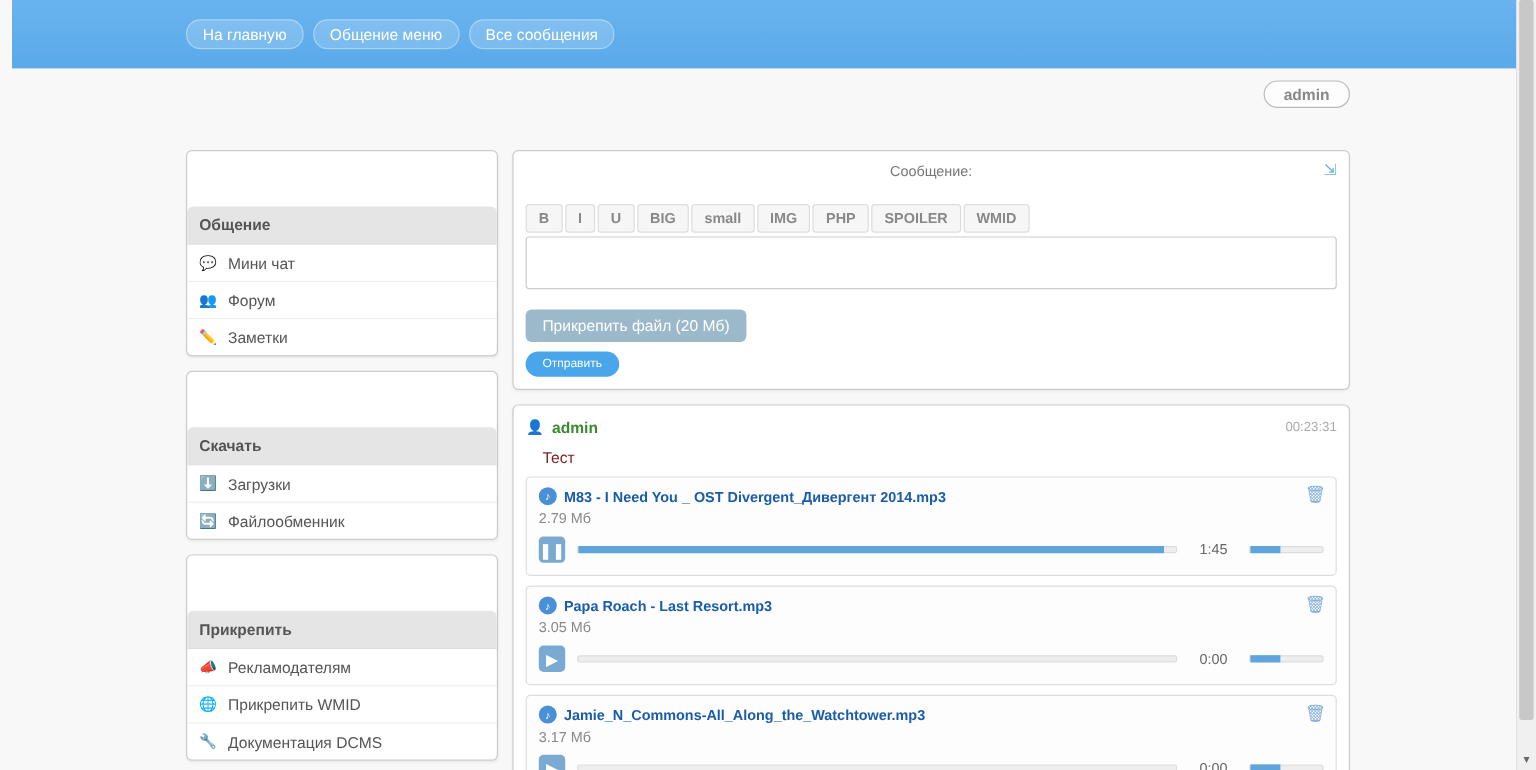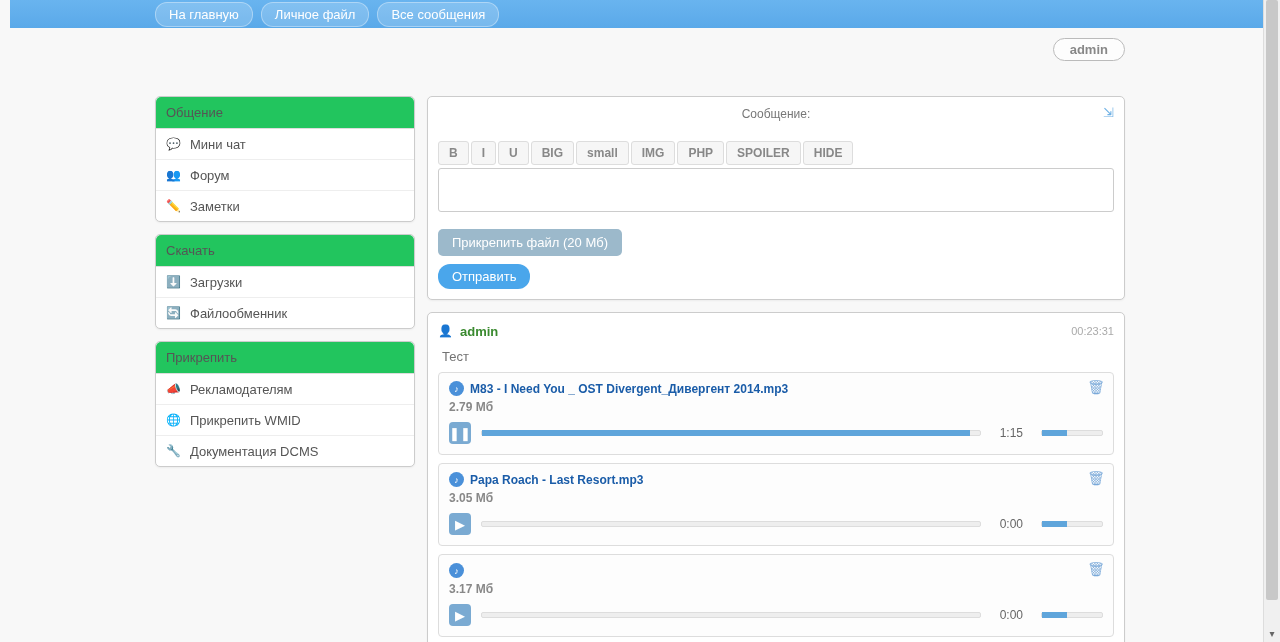--- a/index.html
+++ b/index.html
@@ -1,65 +1,65 @@
 <!DOCTYPE html>
 <html><head>
 <meta charset="utf-8">
 <style>
 * { box-sizing: border-box; margin: 0; padding: 0; }
 body { font-family: Arial, sans-serif; font-size: 13px; background: #f8f8f8; color: #333; }
 .page { width: 1260px; margin: 0 auto; }
-.topbar { background: linear-gradient(#69b4ef,#5aa9e9); height: 28px; display: flex; align-items: center; padding: 0 10px 0 145px; gap:8px; }
+.topbar { background: linear-gradient(#69b4ef,#5aa9e9); height: 57px; display: flex; align-items: center; padding: 0 10px 0 145px; gap:8px; }
 .topbtn { background: rgba(255,255,255,0.18); border: 1px solid rgba(255,255,255,0.35); color: #fff; padding: 4px 13px; border-radius: 12px; font-size: 13px; cursor:pointer; }
 .userpill-wrap { display:flex; justify-content:flex-end; padding:10px 145px 0 0; }
 .userpill { border:1px solid #bbb; border-radius:14px; padding:3px 16px; color:#888; font-weight:bold; background:#fdfdfd; cursor:pointer; }
 .main { display:flex; gap:12px; padding: 35px 145px 10px; }
 .sidebar { width:260px; flex-shrink:0; }
 .block { border:1px solid #ccc; border-radius:5px; background:#fff; margin-bottom:12px; box-shadow:0 1px 2px rgba(0,0,0,0.05); }
-.block-h { background:#22c55e; padding:8px 10px; font-weight:normal; color:#555; border-bottom:1px solid #ddd; border-radius:5px 5px 0 0; }
+.block-h { background:#e5e5e5; padding:8px 10px; font-weight:bold; color:#555; border-bottom:1px solid #ddd; border-radius:5px 5px 0 0;margin-top:46px; }
 .block-item { padding:7px 10px; border-bottom:1px solid #eee; display:flex; align-items:center; gap:8px; cursor:pointer; color:#555; }
 .block-item:last-child { border-bottom:none; }
 .icn { width:16px; height:16px; display:inline-flex; align-items:center; justify-content:center; font-size:12px; }
 .content { flex:1; }
 .panel { border:1px solid #ccc; border-radius:5px; background:#fff; padding:10px; box-shadow:0 1px 2px rgba(0,0,0,0.05); margin-bottom:12px; position:relative; }
 .msg-lbl { color:#777; font-size:12px; margin-bottom:20px;text-align:center; }
 .corner-icn { position:absolute; top:8px; right:10px; color:#6fb1e5; font-size:13px; cursor:pointer; }
 .fmt-toolbar { display:flex; gap:2px; margin-bottom:3px; }
 .fmt-btn { border:1px solid #ddd; background:#f6f6f6; color:#888; padding:4px 10px; font-size:12px; font-weight:bold; border-radius:3px; cursor:pointer; }
 .textbox { width:100%; height:44px; border:1px solid #ccc; border-radius:3px; resize:none; padding:6px; font-family:inherit; }
 .attach-btn { display:inline-block; margin-top:14px; background:#9cb9cb; color:#fff; padding:6px 14px; border-radius:5px; border:none; font-size:13px; cursor:pointer; }
-.send-btn { display:inline-block; margin-top:8px; background:#4aa6eb; color:#fff; padding:5px 14px; border-radius:12px; border:none; font-size:13px; cursor:pointer; }
+.send-btn { display:inline-block; margin-top:8px; background:#4aa6eb; color:#fff; padding:5px 14px; border-radius:12px; border:none; font-size:10px; cursor:pointer; }
 .post-head { display:flex; align-items:center; gap:6px; }
 .post-user { color:#3a8a2f; font-weight:bold; cursor:pointer; }
 .post-time { margin-left:auto; color:#aaa; font-size:11px;text-align:center; }
-.post-text { margin:10px 4px 8px; color:#737373; }
+.post-text { margin:10px 14px 8px; color:#7f1d1d; }
 .attachment { border:1px solid #ddd; border-radius:4px; padding:8px 10px 10px; margin-bottom:8px; background:#fdfdfd; position:relative; }
 .att-title { display:flex; align-items:center; gap:6px; color:#1a5ca8; font-weight:bold; font-size:12px; cursor:pointer; }
-.att-size { color:#888; font-size:12px; margin:4px 0 8px;font-weight:bold; }
+.att-size { color:#888; font-size:12px; margin:4px 0 8px; }
 .trash { position:absolute; top:6px; right:8px; color:#7aa9d9; cursor:pointer; font-size:14px; }
 .player { display:flex; align-items:center; gap:10px; }
 .play-btn { width:22px; height:22px; background:#7aaad2; border-radius:4px; display:flex; align-items:center; justify-content:center; color:#fff; cursor:pointer; flex-shrink:0; }
 .play-btn.playing { background:#7aaad2; }
 .progress { flex:1; height:6px; background:#eee; border:1px solid #ddd; border-radius:2px; position:relative; }
 .progress-fill { position:absolute; top:-1px; bottom:-1px; left:0; background:#5fa5db; }
 .time { color:#666; font-size:12px; width:32px; text-align:right; }
 .vol { width:62px; height:6px; background:#eee; border:1px solid #ddd; border-radius:2px; position:relative; margin-left:8px; }
 .vol-fill { position:absolute; top:-1px; bottom:-1px; left:0; background:#5fa5db; width:42%; }
 .scrollbar { position:fixed; top:0; right:0; width:17px; height:100%; background:#f0f0f0; border-left:1px solid #ddd; }
 .scroll-thumb { position:absolute; top:0; left:2px; right:2px; height:600px; background:#c8c8c8; border-radius:2px; }
 .scroll-arrow { position:absolute; left:0; right:0; height:17px; text-align:center; color:#666; font-size:10px; line-height:17px; }
 .music-icn { width:15px; height:15px; border-radius:50%; background:#4a90d9; color:#fff; display:inline-flex; align-items:center; justify-content:center; font-size:9px; flex-shrink:0; }
 </style>
 </head>
 <body>
 
 <div class="page">
   <div class="topbar">
     <button class="topbtn">На главную</button>
-    <button class="topbtn">Личное файл</button>
+    <button class="topbtn">Общение меню</button>
     <button class="topbtn">Все сообщения</button>
   </div>
 
   <div class="userpill-wrap">
     <div class="userpill">admin</div>
   </div>
 
   <div class="main">
     <div class="sidebar" id="sidebar-root">
         <div class="block">
@@ -111,21 +111,21 @@
         <div class="msg-lbl">Сообщение:</div>
         <div class="fmt-toolbar" id="fmt-root">
             <button class="fmt-btn">B</button>
             <button class="fmt-btn">I</button>
             <button class="fmt-btn">U</button>
             <button class="fmt-btn">BIG</button>
             <button class="fmt-btn">small</button>
             <button class="fmt-btn">IMG</button>
             <button class="fmt-btn">PHP</button>
             <button class="fmt-btn">SPOILER</button>
-            <button class="fmt-btn">HIDE</button>
+            <button class="fmt-btn">WMID</button>
           </div>
         <textarea class="textbox" style=""></textarea>
         <div><button class="attach-btn">Прикрепить файл (20 Мб)</button></div>
         <div><button class="send-btn">Отправить</button></div>
       </div>
 
       <div class="panel">
         <div class="post-head">
           <span class="icn">👤</span>
           <span class="post-user">admin</span>
@@ -138,21 +138,21 @@
               <div class="att-title">
                 <span class="music-icn">♪</span>
                 <span>M83 - I Need You _ OST Divergent_Дивергент 2014.mp3</span>
               </div>
               <div class="att-size">2.79 Мб</div>
               <div class="player">
                 <div class="play-btn playing">❚❚</div>
                 <div class="progress">
                   <div class="progress-fill" style="width: 98%;"></div>
                 </div>
-                <div class="time">1:15</div>
+                <div class="time">1:45</div>
                 <div class="vol">
                   <div class="vol-fill"></div>
                 </div>
               </div>
             </div>
             <div class="attachment">
               <span class="trash">🗑</span>
               <div class="att-title">
                 <span class="music-icn">♪</span>
                 <span>Papa Roach - Last Resort.mp3</span>
@@ -166,20 +166,21 @@
                 <div class="time">0:00</div>
                 <div class="vol">
                   <div class="vol-fill"></div>
                 </div>
               </div>
             </div>
             <div class="attachment">
               <span class="trash">🗑</span>
               <div class="att-title">
                 <span class="music-icn">♪</span>
+                <span>Jamie_N_Commons-All_Along_the_Watchtower.mp3</span>
               </div>
               <div class="att-size">3.17 Мб</div>
               <div class="player">
                 <div class="play-btn">▶</div>
                 <div class="progress">
                   <div class="progress-fill" style="width: 0%;"></div>
                 </div>
                 <div class="time">0:00</div>
                 <div class="vol">
                   <div class="vol-fill"></div>

